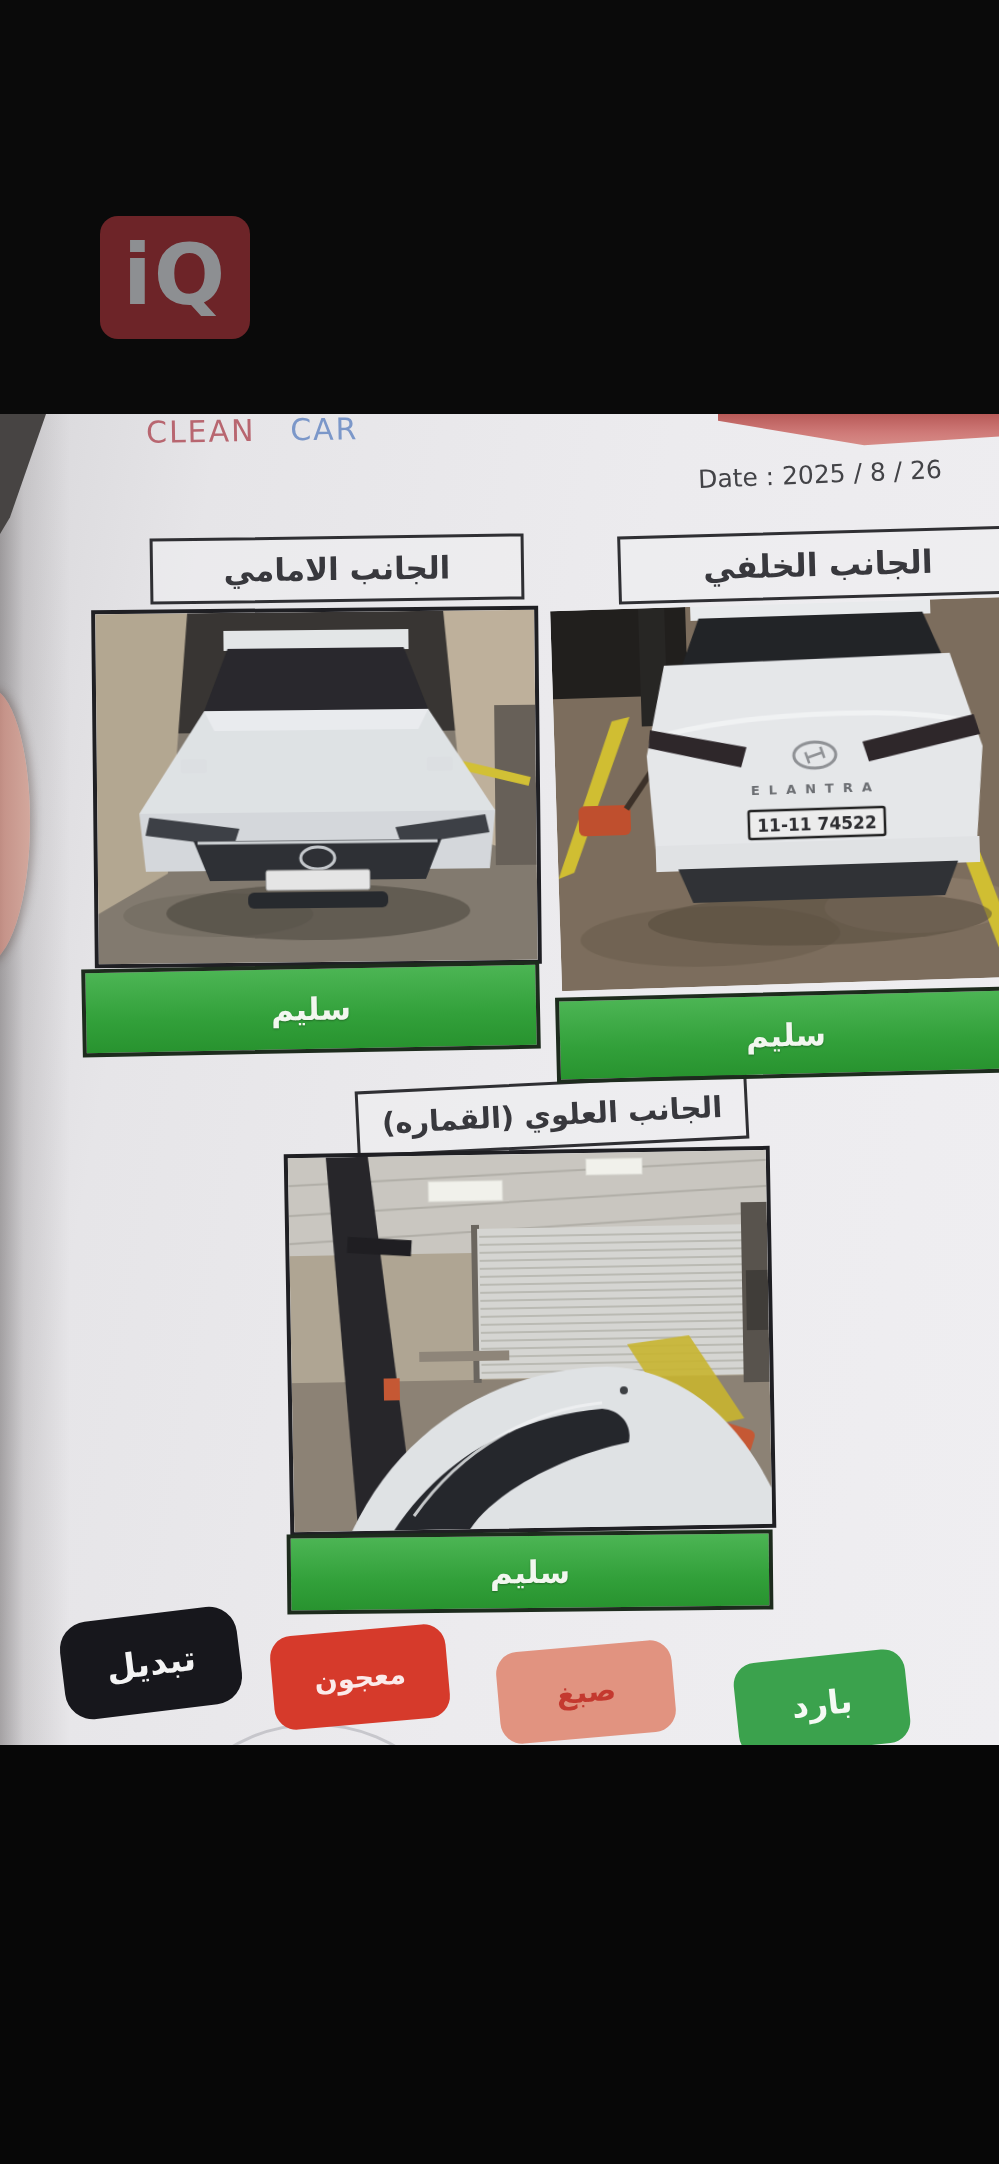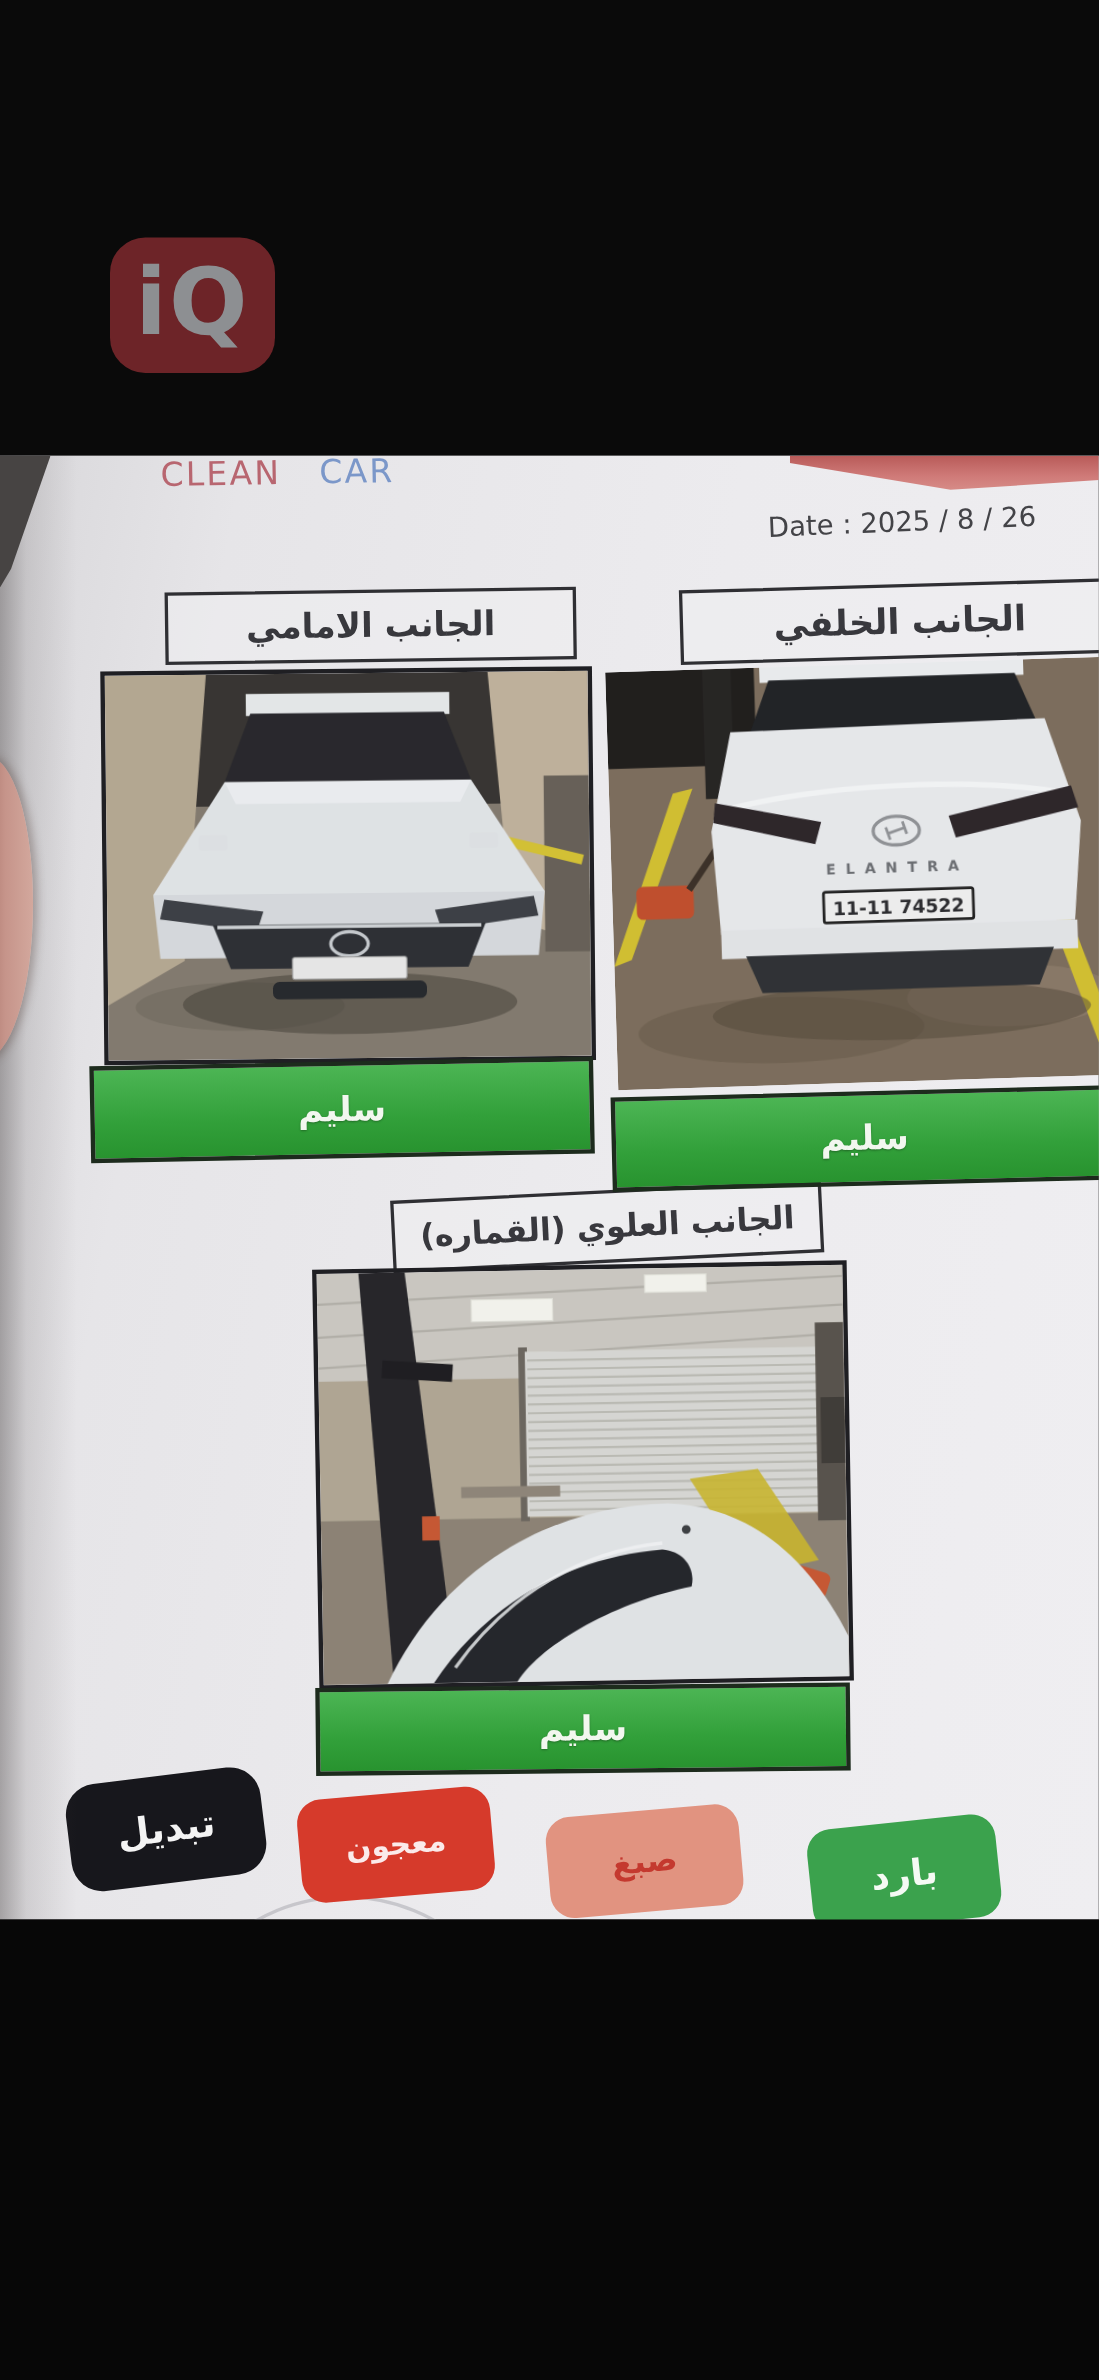--- a/index.html
+++ b/index.html
@@ -4,21 +4,21 @@
 <style>
   html,body{margin:0;padding:0;background:#000;}
   .stage{position:relative;width:999px;height:2164px;overflow:hidden;background:#0a0a0a;font-family:"DejaVu Sans",sans-serif;}
   .abs{position:absolute;}
 
   
   .bar-black-top{left:0;top:0;width:999px;height:414px;background:#0a0a0a;z-index:20;}
   .bar-black-bottom{left:0;top:1745px;width:999px;height:419px;background:#070707;z-index:20;}
 
   
-  .iq-logo{left:100px;top:216px;width:150px;height:123px;background:#6d2428;border-radius:32px;
+  .iq-logo{left:100px;top:216px;width:150px;height:123px;background:#6d2428;border-radius:18px;
     display:flex;align-items:center;justify-content:center;z-index:21;}
   .iq-logo span{color:#8d8f92;font-size:84px;font-weight:bold;letter-spacing:2px;line-height:1;transform:translateY(-3px);}
 
   
   .paper{left:0;top:414px;width:999px;height:1331px;z-index:1;
     background:linear-gradient(100deg,#d8d7da 0%,#e6e5e8 18%,#ecebee 55%,#efeef1 100%);}
   .left-shade{left:0;top:414px;width:70px;height:1331px;z-index:6;pointer-events:none;
     background:linear-gradient(90deg,rgba(58,52,52,.38) 0%,rgba(90,84,84,.16) 34%,rgba(120,114,114,0) 100%);}
   .corner-wedge{left:0;top:414px;width:60px;height:120px;z-index:7;background:#474443;
     clip-path:polygon(0 0,46px 0,10px 86%,0 100%);}

